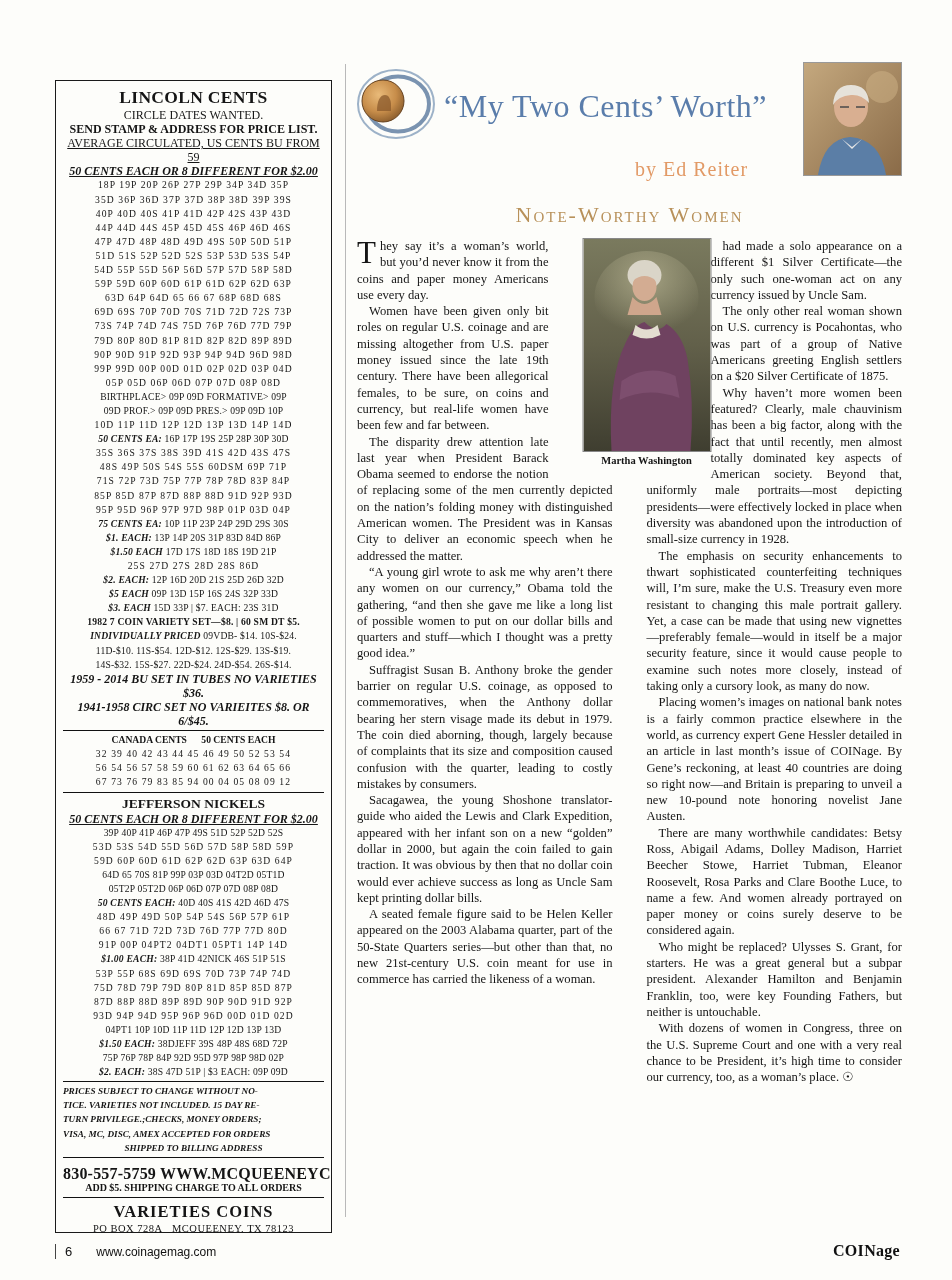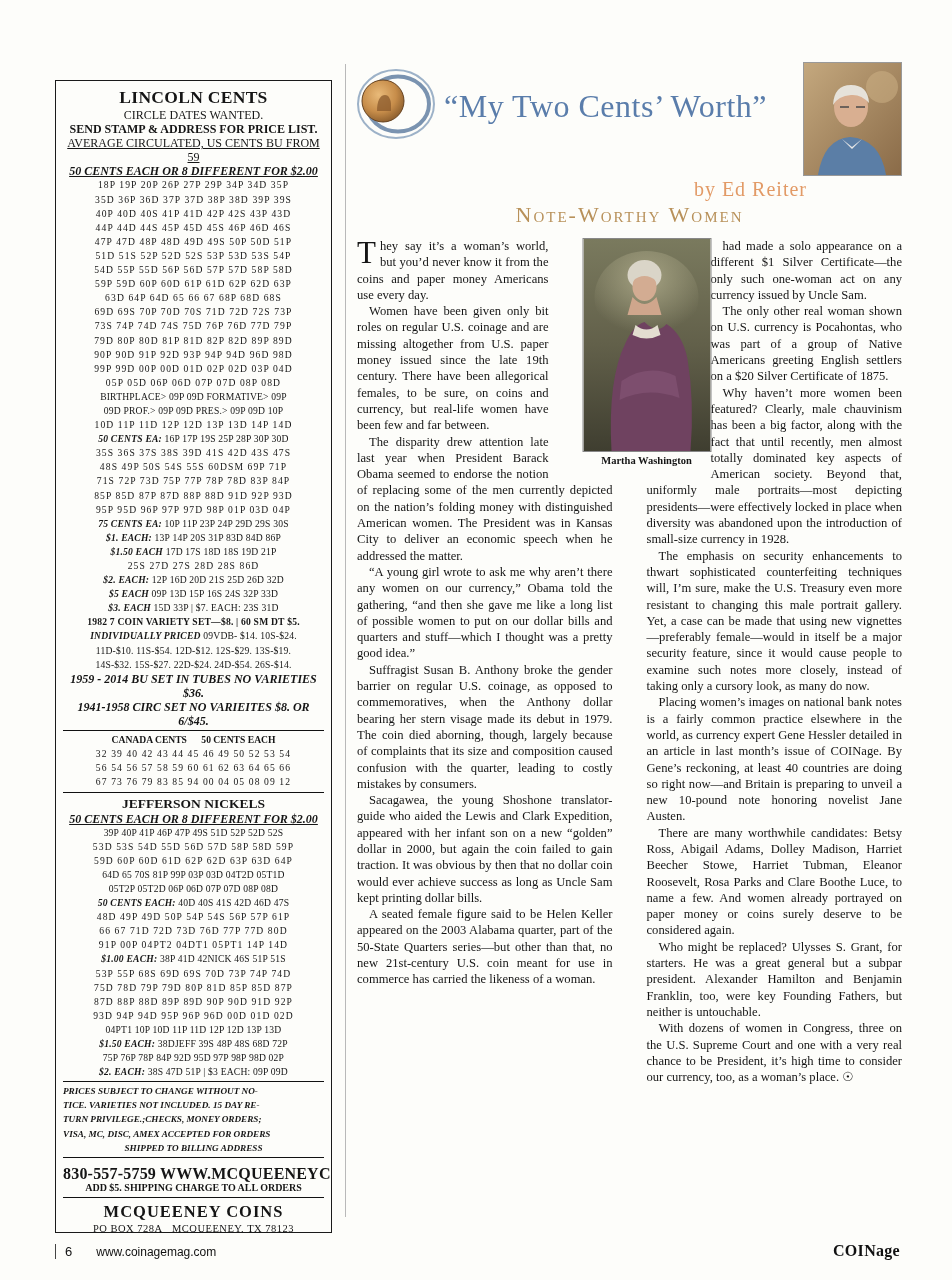--- a/index.html
+++ b/index.html
@@ -25,22 +25,22 @@
   .ad .ph{font-weight:700;font-size:16px;border-top:1px solid #111;margin-top:2px;padding-top:9px;letter-spacing:.2px;white-space:nowrap;}
   .ad .add{font-weight:700;font-size:10px;}
   .ad .po{font-size:10.5px;letter-spacing:.5px;}
   .vrule{position:absolute;left:345px;top:64px;width:1px;height:1153px;background:#b9b9b9;}
   
   .article{position:absolute;left:357px;top:62px;width:545px;}
   .hdr{position:relative;height:138px;}
   .logo{position:absolute;left:-8px;top:2px;}
   .title{position:absolute;left:60px;right:108px;top:26px;text-align:center;font-size:32px;
          color:#5a7dab;letter-spacing:.5px;white-space:nowrap;}
-  .byline{position:absolute;left:278px;top:96px;width:172px;text-align:right;font-size:20px;
-          color:#e29a66;letter-spacing:1px;margin-top:20px;}
+  .byline{position:absolute;left:278px;top:96px;width:172px;text-align:left;font-size:20px;
+          color:#e29a66;letter-spacing:1px;}
   .photo{position:absolute;right:0;top:0;width:97px;height:112px;border:1px solid #999;background:#b99a6f;}
   .headline{text-align:center;font-variant:small-caps;color:#b8915a;font-size:22px;letter-spacing:2px;margin:2px 0 0 0;}
   .body{position:relative;display:flex;gap:34px;margin-top:10px;height:978px;overflow:hidden;text-align:justify;}
   .col{width:263px;font-size:12.6px;line-height:16.3px;}
   .col p{margin:0;text-indent:12px;}
   .col p.fp{text-indent:0;}
   .col p.fp::first-letter{float:left;font-size:31px;line-height:25px;padding:2px 4px 0 0;}
   .sp-r{float:right;width:64px;height:242px;}
   .sp-l{float:left;width:64px;height:242px;}
   .figure{position:absolute;left:50%;transform:translateX(-50%);top:0;width:129px;padding-left:34px;}
@@ -125,21 +125,21 @@
       <div class="n2"><span class="lead">$1.50 EACH:</span> 38DJEFF 39S 48P 48S 68D 72P</div>
       <div class="n2">75P 76P 78P 84P 92D 95D 97P 98P 98D 02P</div>
       <div class="n2"><span class="lead">$2. EACH:</span> 38S 47D 51P | $3 EACH: 09P 09D</div>
       <div class="it top">PRICES SUBJECT TO CHANGE WITHOUT NO-</div>
       <div class="it">TICE. VARIETIES NOT INCLUDED. 15 DAY RE-</div>
       <div class="it">TURN PRIVILEGE.;CHECKS, MONEY ORDERS;</div>
       <div class="it">VISA, MC, DISC, AMEX ACCEPTED FOR ORDERS</div>
       <div class="it ctr">SHIPPED TO BILLING ADDRESS</div>
       <div class="ph">830-557-5759 WWW.MCQUEENEYCOINS.COM</div>
       <div class="add">ADD $5. SHIPPING CHARGE TO ALL ORDERS</div>
-      <div class="t3">MCQUEENEY COINS</div>
+      <div class="t3">VARIETIES COINS</div>
       <div class="po">PO BOX 728A&nbsp;&nbsp;&nbsp;MCQUEENEY, TX 78123</div>
     </div>
 
   <div class="vrule"></div>
 
   <div class="article">
 
     <div class="hdr">
       <span class="logo">
         <svg width="90" height="80" viewBox="0 0 90 80">

